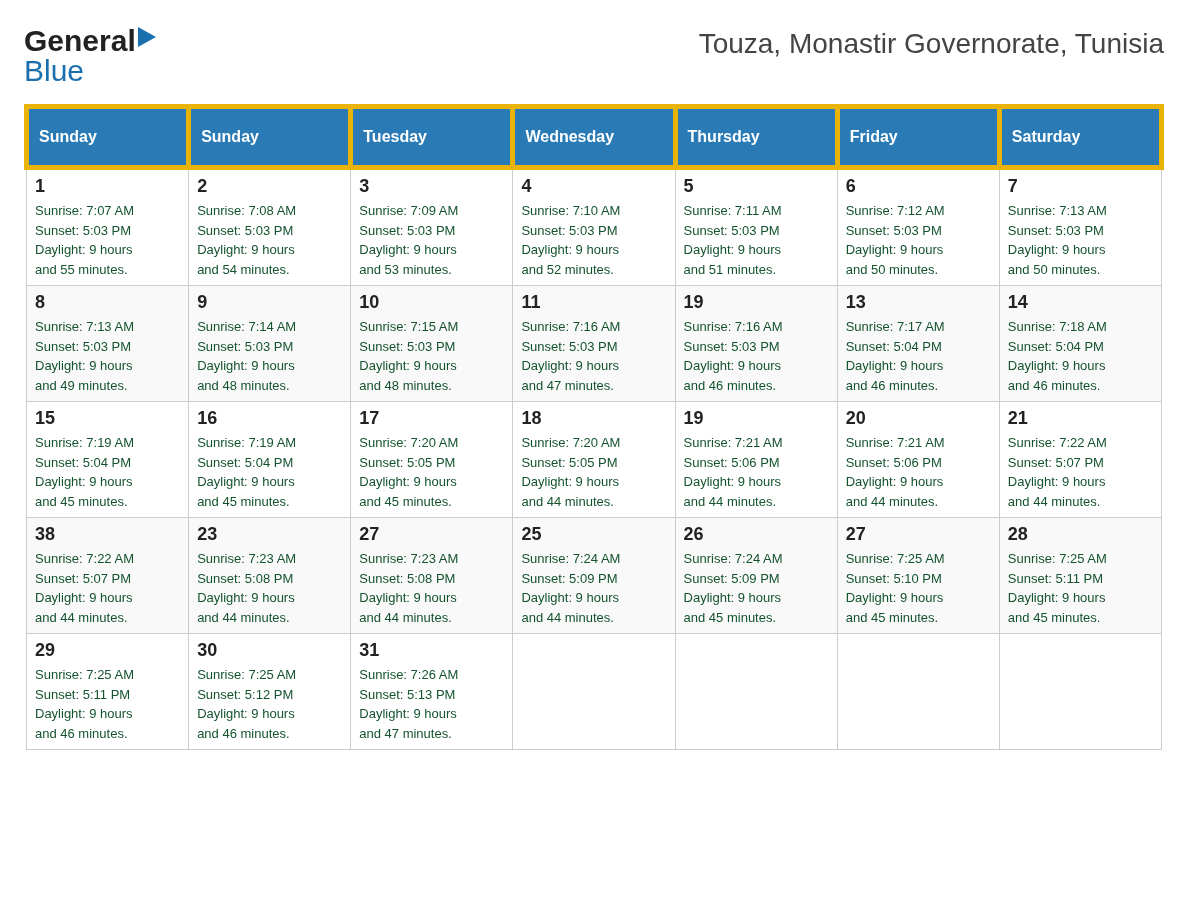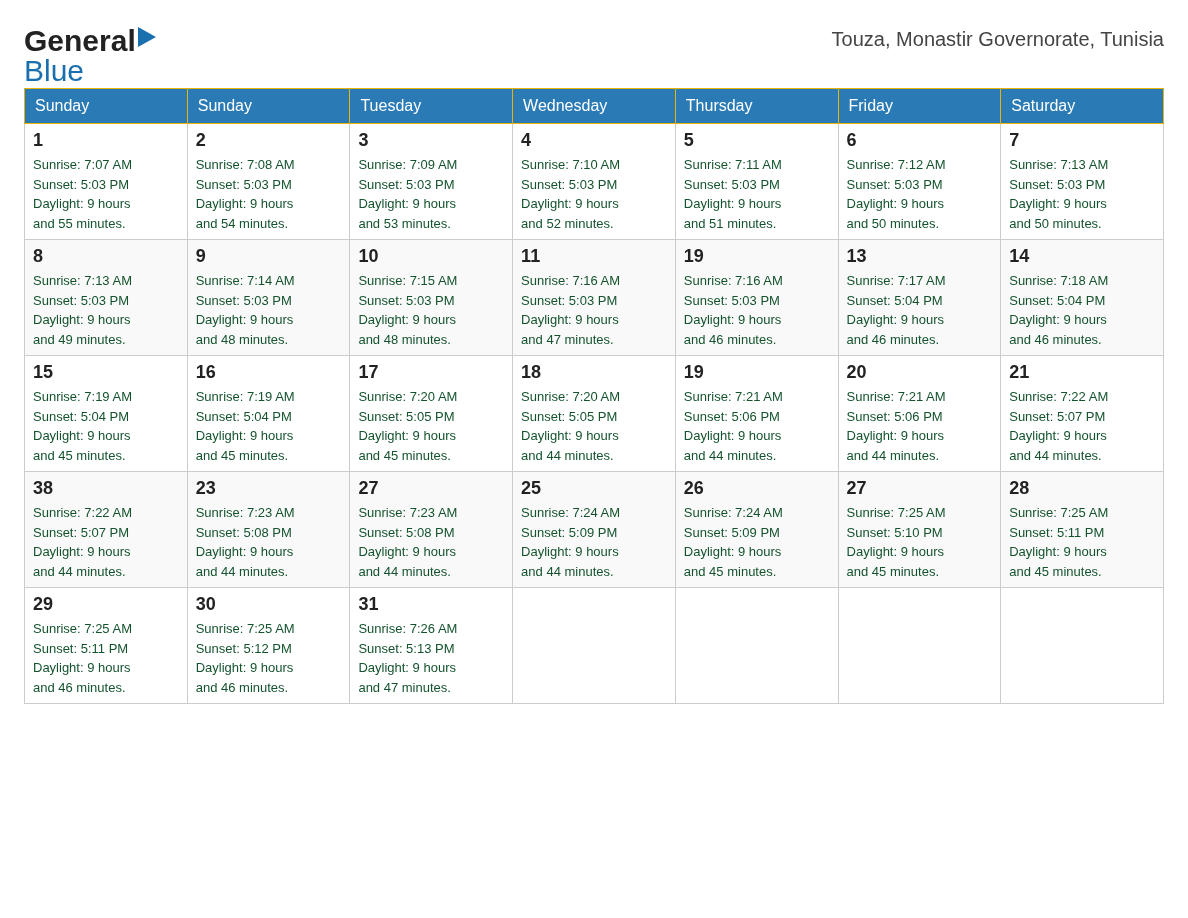--- a/index.html
+++ b/index.html
@@ -7,54 +7,55 @@
       font-family: Arial, Helvetica, sans-serif;
       background: #fff;
       padding: 24px;
       width: 1188px;
       min-height: 918px;
     }
     .header {
       display: flex;
       justify-content: space-between;
       align-items: flex-start;
+      margin-bottom: 16px;
     }
     .logo {
       display: flex;
       flex-direction: column;
       align-items: flex-start;
     }
     .title-block {
       text-align: right;
     }
     .month-title {
       font-size: 52px;
       font-weight: 300;
       color: #222;
       line-height: 1.1;
     }
     .location-title {
-      font-size: 20px;
+      font-size: 28px;
       color: #444;
       margin-top: 4px;
       text-align: right;
     }
     .calendar-table {
       width: 100%;
       border-collapse: collapse;
       table-layout: fixed;
     }
     .calendar-table th {
       background-color: #2a7ab5;
       color: #fff;
       font-size: 16px;
-      font-weight: normal;
-      padding: 8px 10px;
+      font-weight: bold;
+      padding: 19px 10px;
       text-align: left;
-      border: 1px solid #eab308;
+      border: 5px solid #eab308;
     }
     .calendar-table td {
       vertical-align: top;
       border: 1px solid #ccc;
       padding: 6px 8px;
       height: 110px;
       font-size: 13px;
       color: #333;
       background: #fff;
     }

